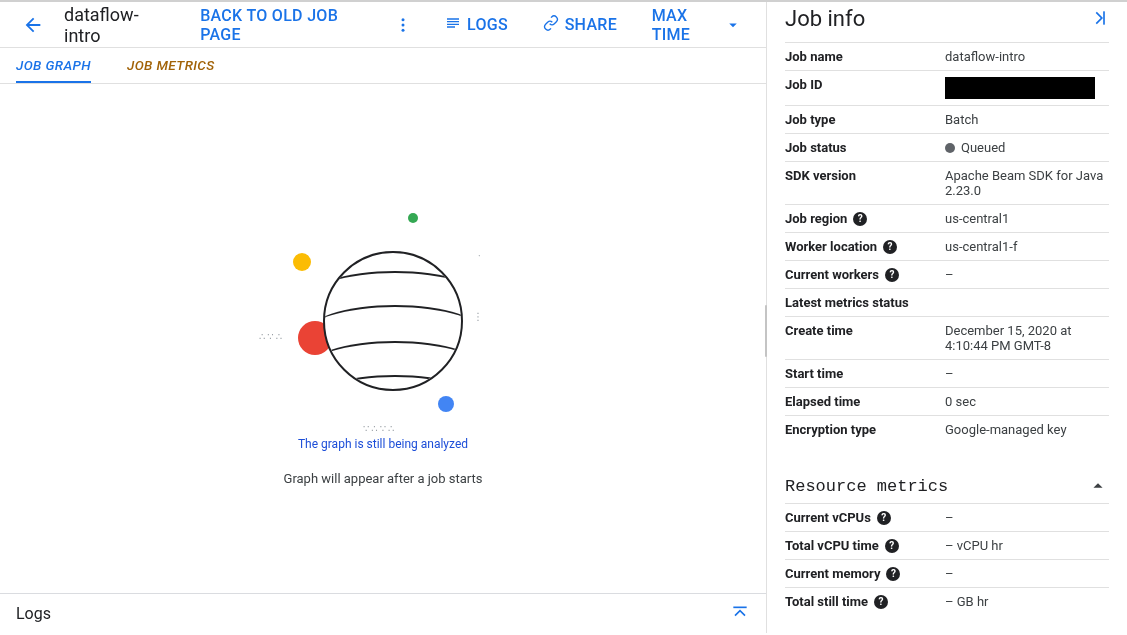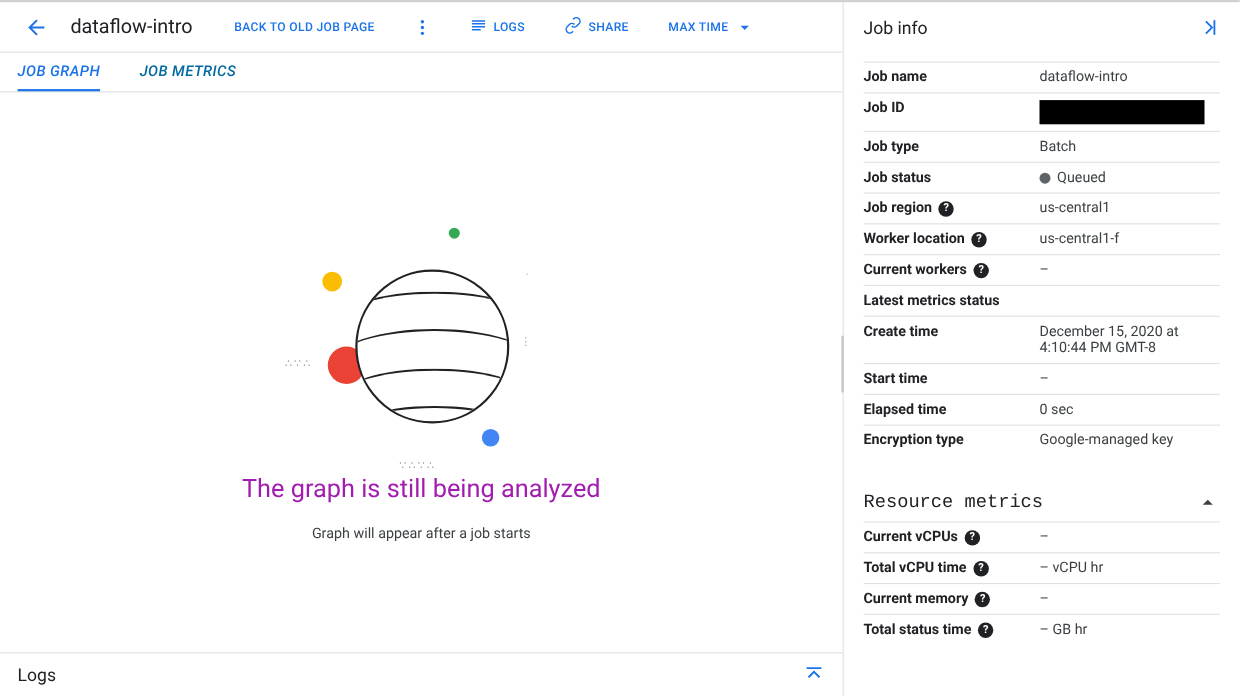--- a/index.html
+++ b/index.html
@@ -51,21 +51,21 @@
     padding: 6px;
   }
   .title {
     font-size: 18px;
     color: #202124;
     margin-left: 10px;
     margin-right: 26px;
   }
   .topbar-link {
     color: #1a73e8;
-    font-size: 11px;
+    font-size: 16px;
     font-weight: 500;
     letter-spacing: .3px;
     cursor: pointer;
     padding: 6px 8px;
     display: flex;
     align-items: center;
     gap: 6px;
   }
   .topbar-sep { width: 12px; }
   .overflow-btn {
@@ -86,21 +86,21 @@
     gap: 36px;
     align-items: stretch;
     font-style: italic;
   }
   .tab {
     display: flex;
     align-items: center;
     font-size: 13.5px;
     font-weight: 500;
     letter-spacing: .4px;
-    color: #0369a1;
+    color: #a16207;
     cursor: pointer;
     border-bottom: 2px solid transparent;
   }
   .tab.active {
     color: #1a73e8;
     border-bottom-color: #1a73e8;
   }
 
   
   .graph-area {
@@ -130,21 +130,21 @@
   .dot { position:absolute; border-radius:50%; }
   .d-yellow { left:30px; top:62px; width:18px; height:18px; background:#fbbc04; }
   .d-green  { left:145px; top:22px; width:10px; height:10px; background:#34a853; }
   .d-red    { left:35px; top:130px; width:34px; height:34px; background:#ea4335; }
   .d-blue   { left:175px; top:205px; width:16px; height:16px; background:#4285f4; }
   .speck { position:absolute; color:#9aa0a6; font-size:10px; letter-spacing:2px; }
   .s1 { left:-4px; top:140px; }
   .s2 { left:215px; top:60px; }
   .s3 { left:100px; top:232px; }
   .s4 { left:210px; top:120px; }
-  .msg-title { font-size:23px; color:#a21caf; margin-top:6px; }
+  .msg-title { font-size:12px; color:#1d4ed8; margin-top:6px; }
   .msg-sub { font-size:13px; color:#3c4043; margin-top:20px; }
 
   
   .logs-bar {
     height: 40px;
     border-top: 1px solid #dadce0;
     display: flex;
     align-items: center;
     justify-content: space-between;
     padding: 0 16px;
@@ -153,21 +153,21 @@
   .logs-toggle { color:#1a73e8; cursor:pointer; display:flex; }
 
   
   .side-header {
     display:flex;
     align-items:center;
     justify-content: space-between;
     height:46px;
     padding: 0 18px;
   }
-  .side-header-title { font-size:16px; }
+  .side-header-title { font-size:22px; }
   .side-collapse { color:#1a73e8; cursor:pointer; display:flex; }
 
   .side-body { padding: 8px 18px 18px 18px; }
   .info-row {
     display:flex;
     align-items:flex-start;
     padding: 6px 0;
     border-top: 1px solid #e0e0e0;
     font-size:13px;
   }
@@ -336,20 +336,24 @@
         <div class="info-value">Batch</div>
       </div>
       <div class="info-row">
         <div class="info-label">Job status</div>
         <div class="info-value">
           <span class="status-dot"></span>
           <span>Queued</span>
         </div>
       </div>
       <div class="info-row">
+        <div class="info-label">SDK version</div>
+        <div class="info-value">Apache Beam SDK for Java 2.23.0</div>
+      </div>
+      <div class="info-row">
         <div class="info-label">
           <span>Job region</span>
           <span class="help-icon">?</span>
         </div>
         <div class="info-value">us-central1</div>
       </div>
       <div class="info-row">
         <div class="info-label">
           <span>Worker location</span>
           <span class="help-icon">?</span>
@@ -409,21 +413,21 @@
       </div>
       <div class="info-row">
         <div class="info-label">
           <span>Current memory</span>
           <span class="help-icon">?</span>
         </div>
         <div class="info-value">–</div>
       </div>
       <div class="info-row">
         <div class="info-label">
-          <span>Total status time</span>
+          <span>Total still time</span>
           <span class="help-icon">?</span>
         </div>
         <div class="info-value">– GB hr</div>
       </div>
 
     </div>
   </div>
 
 </div>
 

